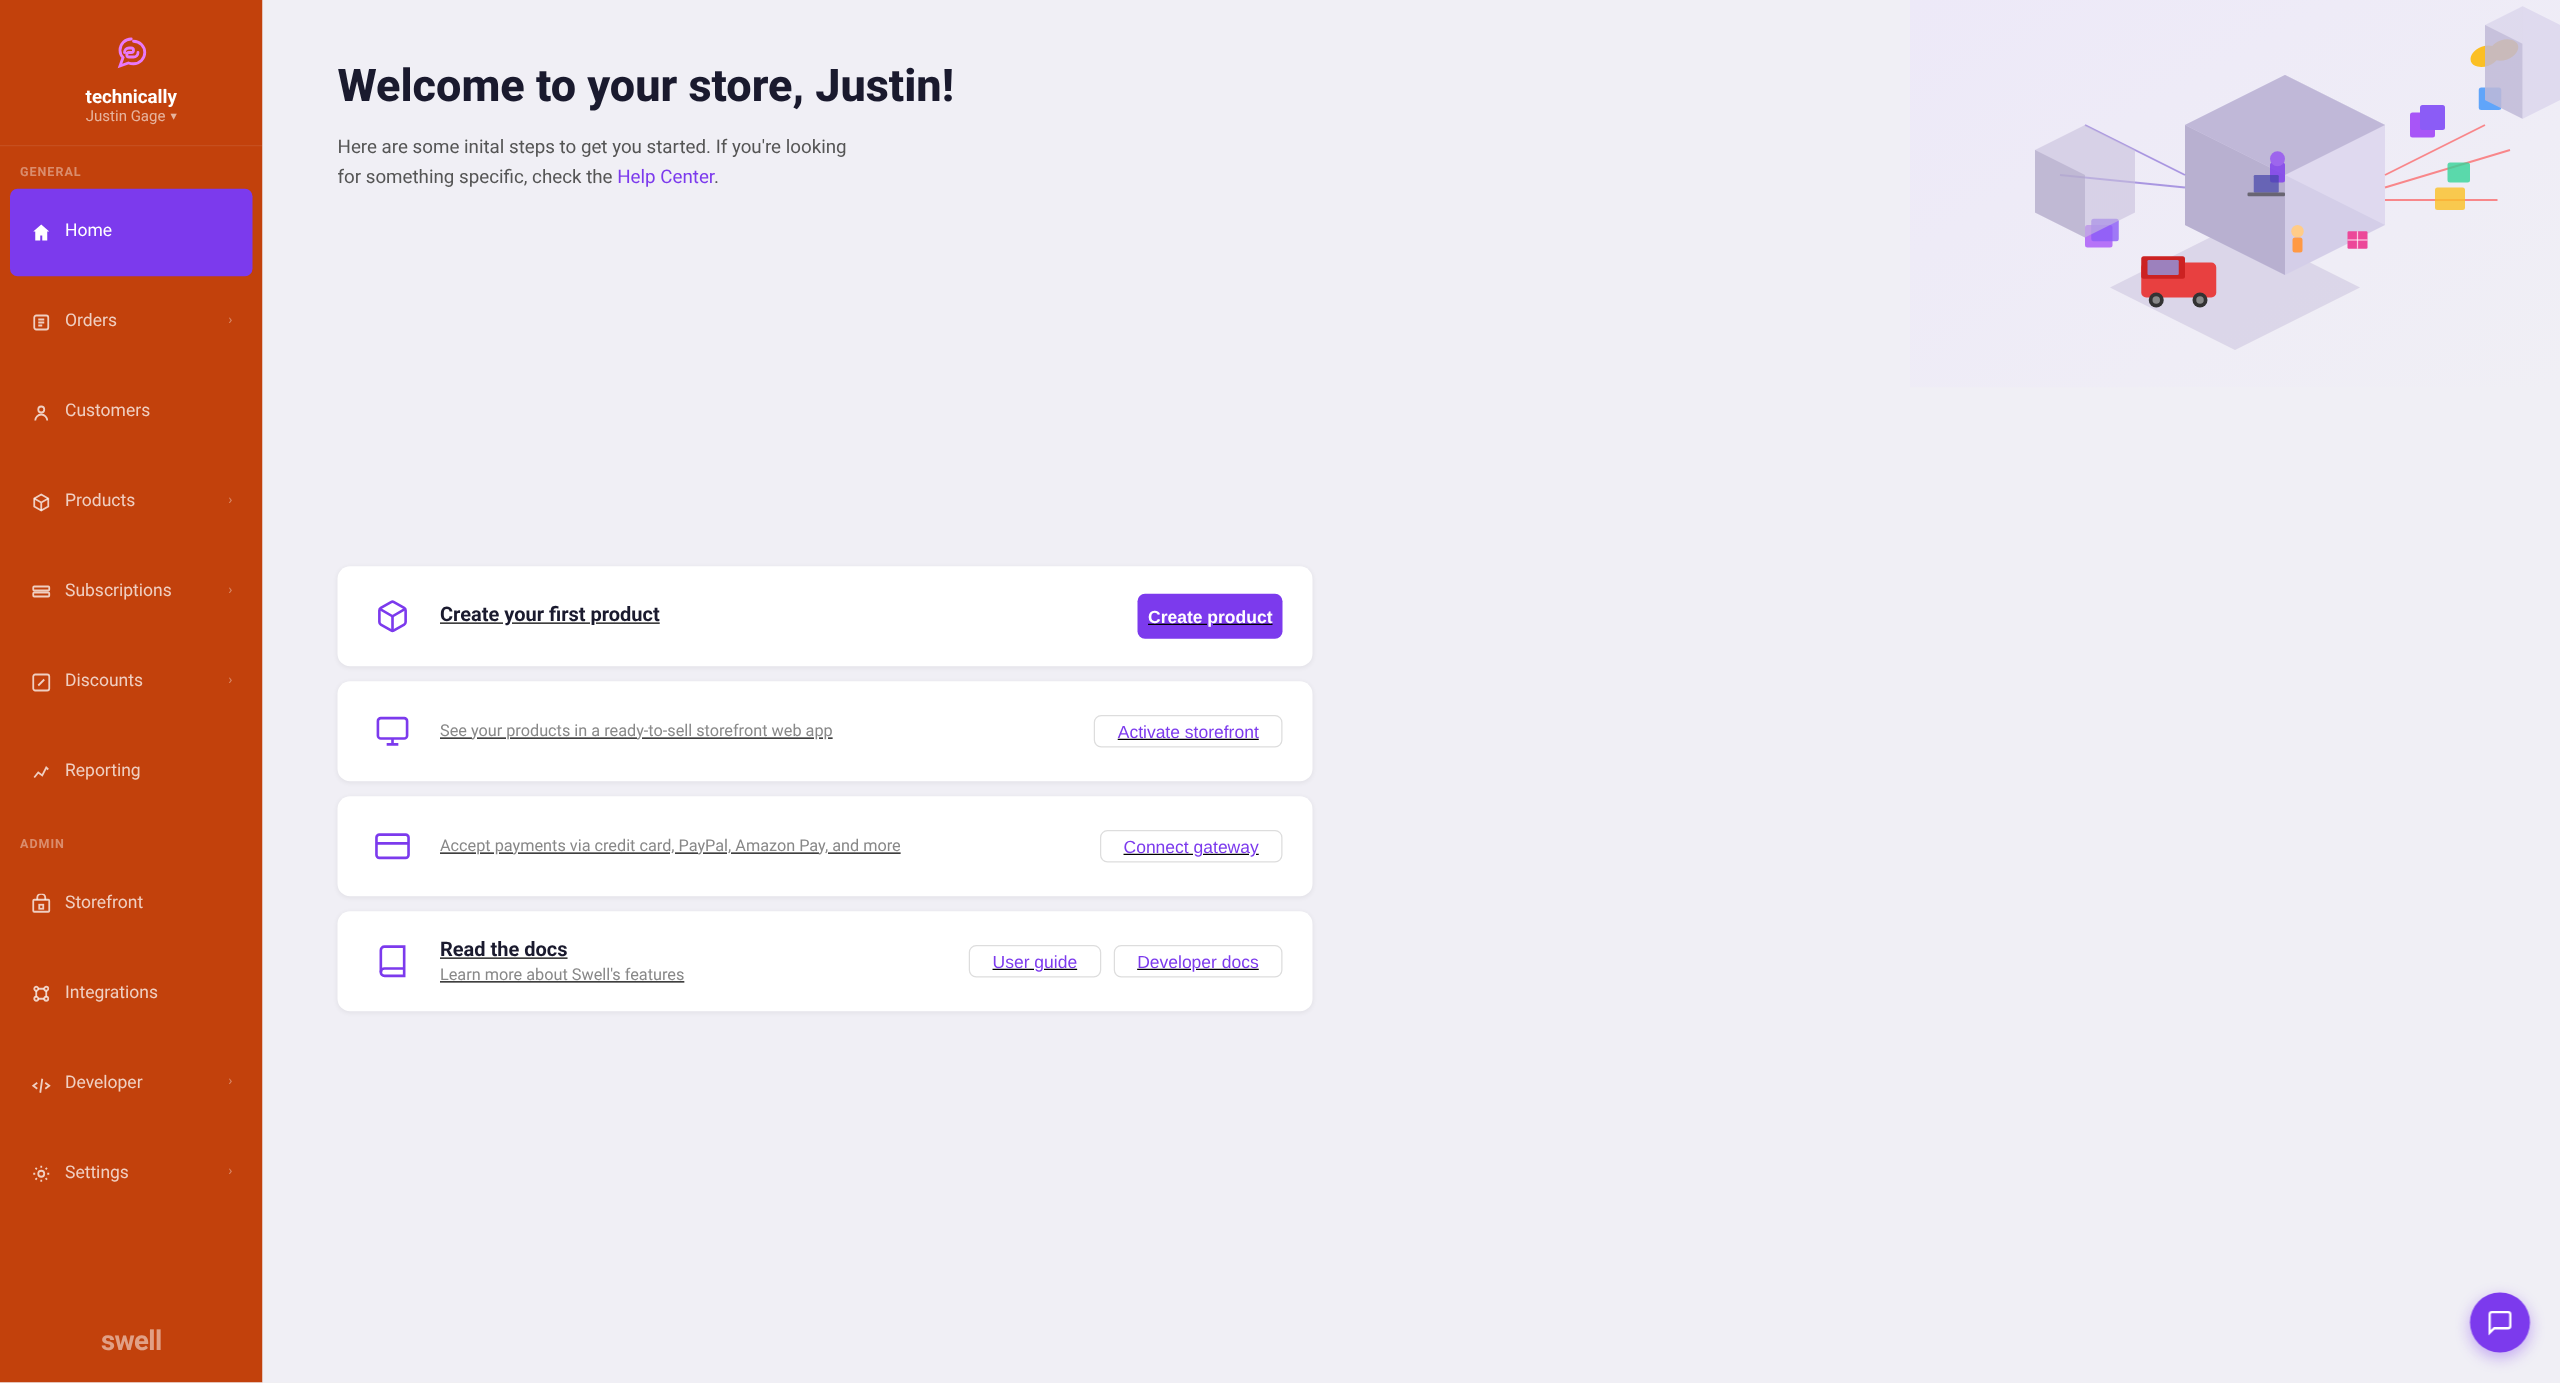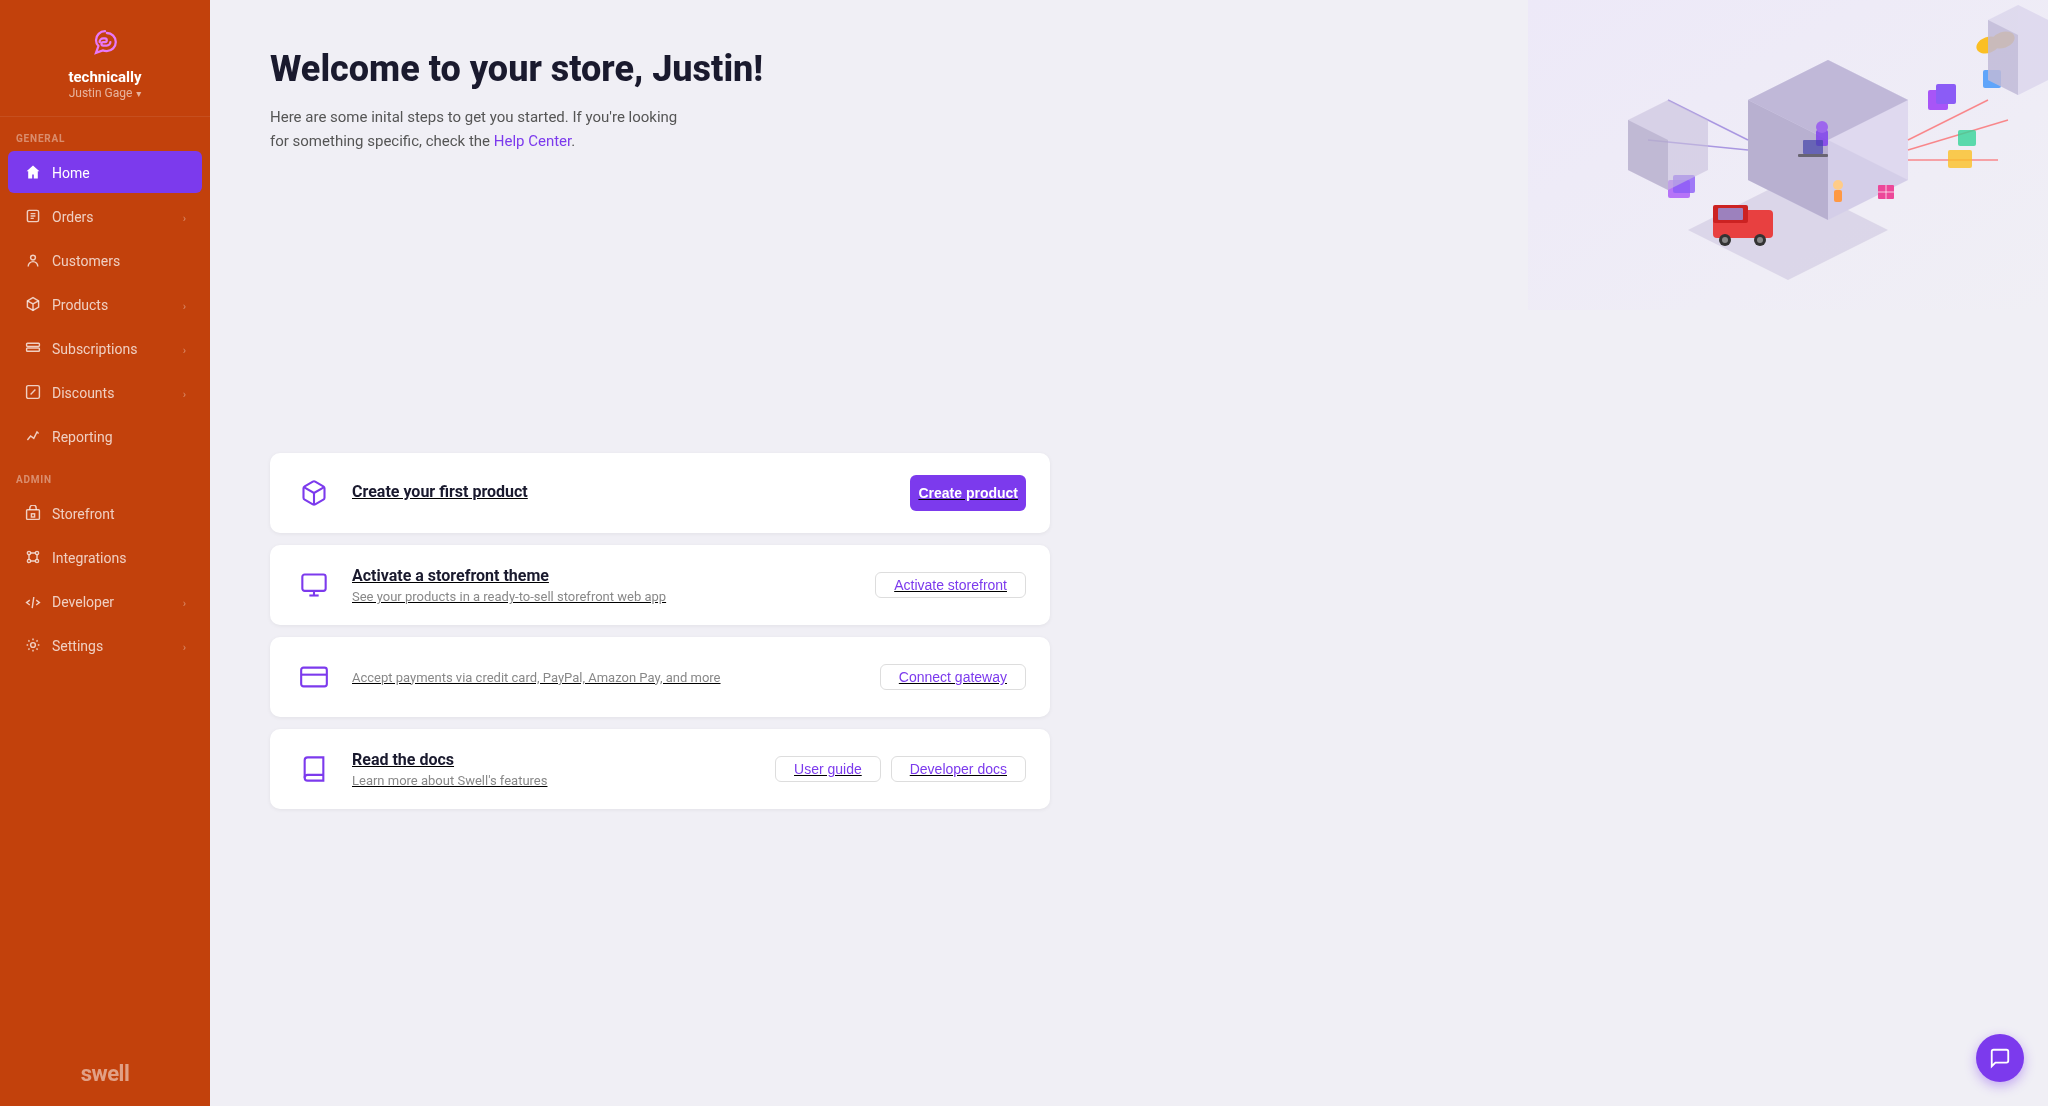--- a/index.html
+++ b/index.html
@@ -54,23 +54,23 @@
       font-size: 10px;
       font-weight: 700;
       color: rgba(255,255,255,0.4);
       letter-spacing: 0.08em;
       padding: 16px 16px 6px;
       text-transform: uppercase;
     }
 
     .sidebar-item {
       display: flex;
-      align-items: flex-end;
+      align-items: flex-start;
       gap: 10px;
-      padding: 12px 16px;
+      padding: 26px 16px;
       cursor: pointer;
       color: rgba(255,255,255,0.75);
       font-size: 14px;
       border-radius: 6px;
       margin: 1px 8px;
       transition: background 0.15s;
       position: relative;
     }
 
     .sidebar-item.active {
@@ -497,21 +497,20 @@
 
       <div class="card">
         <div class="card-icon">
           <svg viewBox="0 0 24 24" fill="none" stroke="#7c3aed" stroke-width="1.8">
             <rect x="2" y="3" width="20" height="14" rx="2" ry="2"></rect>
             <line x1="8" y1="21" x2="16" y2="21"></line>
             <line x1="12" y1="17" x2="12" y2="21"></line>
           </svg>
         </div>
         <div class="card-content">
-          <div class="card-title">Activate a storefront theme</div>
           <div class="card-desc">See your products in a ready-to-sell storefront web app</div>
         </div>
         <div class="card-actions">
           <button class="btn-outline">Activate storefront</button>
         </div>
       </div>
 
       <div class="card">
         <div class="card-icon">
           <svg viewBox="0 0 24 24" fill="none" stroke="#7c3aed" stroke-width="1.8">

